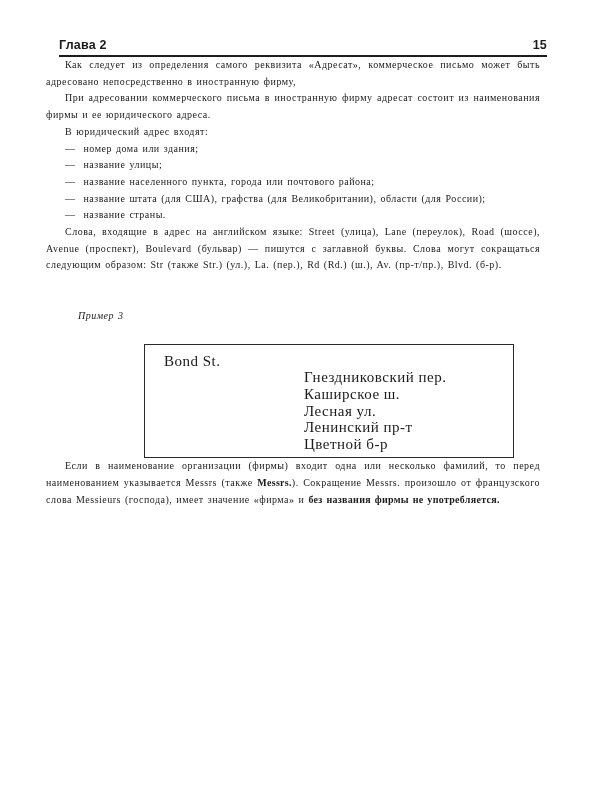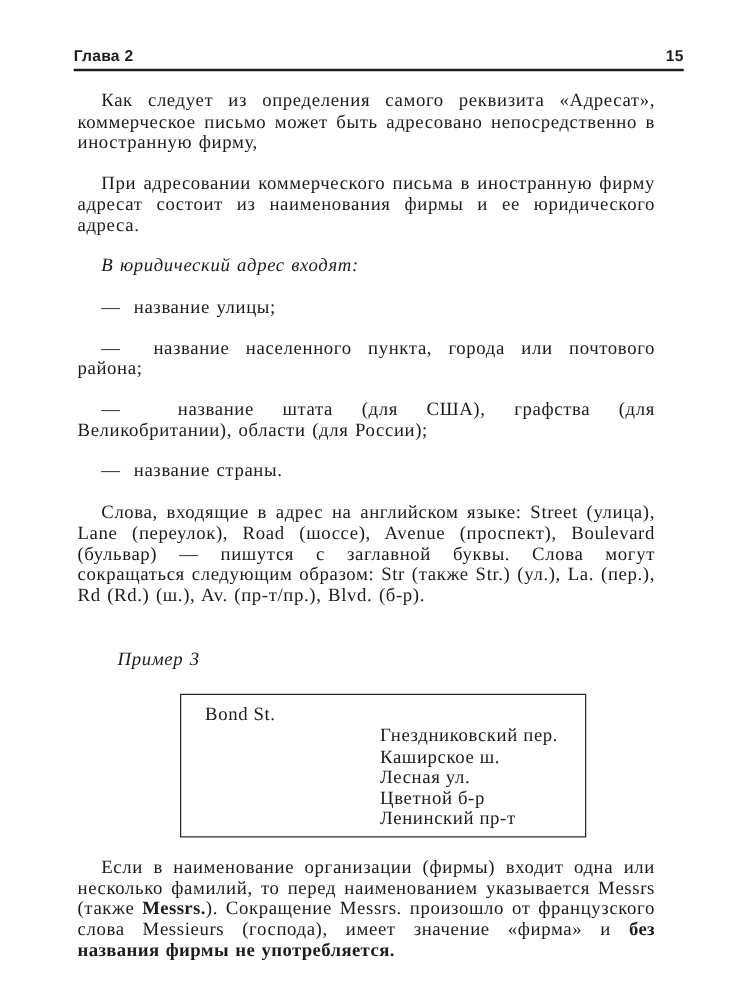--- a/index.html
+++ b/index.html
@@ -31,43 +31,43 @@
     font-weight: bold;
     font-size: 12.5px;
     line-height: 14px;
     letter-spacing: 0.2px;
   }
   .content {
     margin-left: 46px;
     width: 494px;
   }
   .content p {
-    margin: 16px;
-    font-size: 15px;
+    margin: 0;
+    font-size: 10px;
     line-height: 16.7px;
     text-align: justify;
     letter-spacing: 0.5px;
     word-spacing: 1px;
   }
   .indent { text-indent: 19px; }
   .first-para { margin-top: 16px; }
-  .block-gap { margin-top: 18px; font-style: italic; }
+  .block-gap { margin-top: 18px; }
   .small-gap { margin-top: 11px; }
   .list-item { margin-top: 1px; }
   .example-label {
     margin-top: 34px !important;
     padding-left: 32px;
     font-style: italic;
     text-align: right;
     text-indent: 0;
   }
   .example-box {
     margin-top: 19px;
     margin-left: 98px;
-    width: 325px;
+    width: 370px;
     box-sizing: border-box;
     border: 1.5px solid #2a2a2a;
     padding: 8px 4px 5px 19px;
     font-size: 15px;
     line-height: 16.6px;
     letter-spacing: 0.5px;
   }
   .example-box .addr-line {
     white-space: nowrap;
   }
@@ -88,38 +88,39 @@
   </div>
 
   <div class="content">
 
     <p class="indent first-para">Как следует из определения самого реквизита «Адресат», коммер­ческое письмо может быть адресовано непосредственно в иностран­ную фирму,</p>
 
     <p class="indent">При адресовании коммерческого письма в иностранную фирму адресат состоит из наименования фирмы и ее юридического адреса.</p>
 
     <p class="indent block-gap">В юридический адрес входят:</p>
 
+    <p class="indent list-item">—&nbsp; номер дома или здания;</p>
     <p class="indent list-item">—&nbsp; название улицы;</p>
     <p class="indent list-item">—&nbsp; название населенного пункта, города или почтового района;</p>
     <p class="indent list-item">—&nbsp; название штата (для США), графства (для Великобритании), области (для России);</p>
     <p class="indent list-item">—&nbsp; название страны.</p>
 
     <p class="indent small-gap">Слова, входящие в адрес на английском языке: Street (улица), Lane (переулок), Road (шоссе), Avenue (проспект), Boulevard (бульвар) — пишутся с заглавной буквы. Слова могут сокращаться следующим образом: Str (также Str.) (ул.), La. (пер.), Rd (Rd.) (ш.), Av. (пр-т/пр.), Blvd. (б-р).</p>
 
     <p class="example-label">Пример 3</p>
 
     <div class="example-box">
       <div class="english-column">
         <div class="addr-line">Bond St.</div>
       </div>
       <div class="russian-column">
         <div class="addr-line">Гнездниковский пер.</div>
         <div class="addr-line">Каширское ш.</div>
         <div class="addr-line">Лесная ул.</div>
+        <div class="addr-line">Ленинский пр-т</div>
         <div class="addr-line">Цветной б-р</div>
-        <div class="addr-line">Ленинский пр-т</div>
       </div>
     </div>
 
     <p class="indent messrs-para"><span>Если в наименование организации (фирмы) входит одна или не­сколько фамилий, то перед наименованием указывается Messrs (так­же </span><b>Messrs.</b><span>). Сокращение Messrs. произошло от французского слова Messieurs (господа), имеет значение «фирма» и </span><b>без названия фирмы не употребляется.</b></p>
 
   </div>
 </div>
 
 </body></html>

